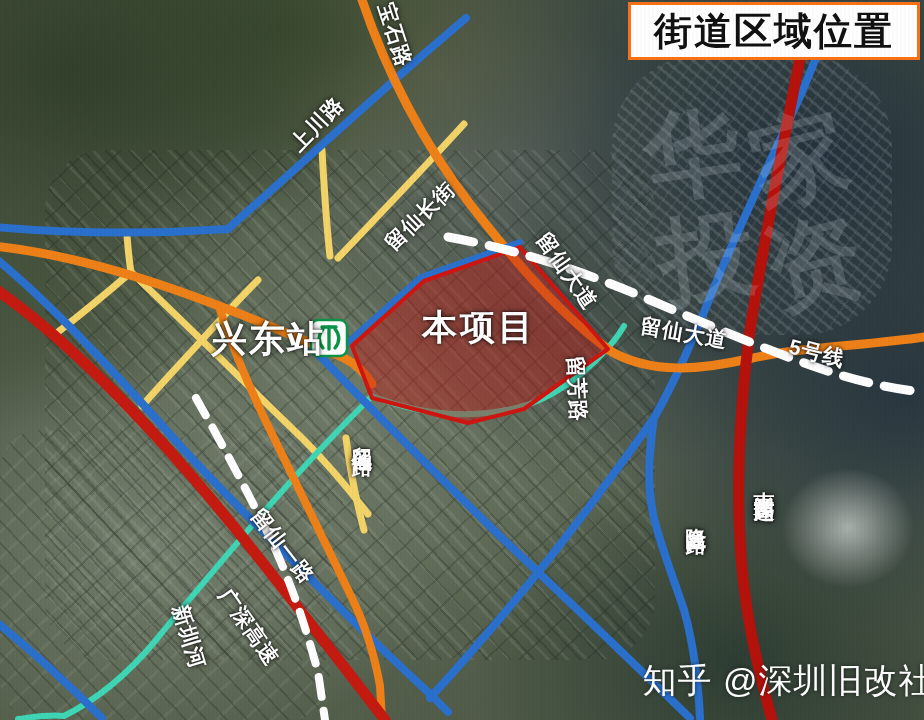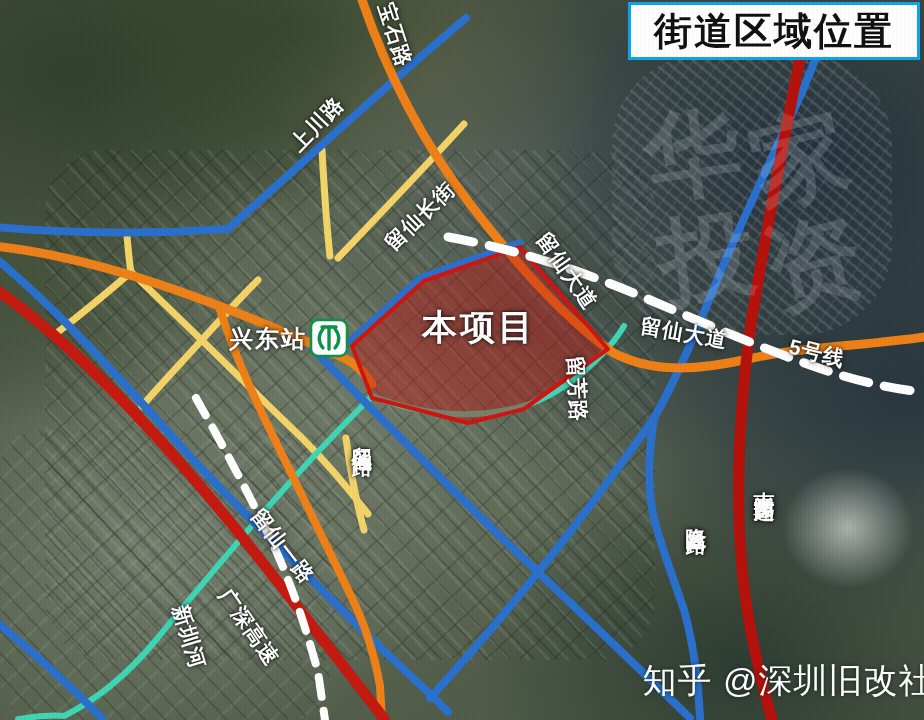--- a/index.html
+++ b/index.html
@@ -37,24 +37,24 @@
     background:radial-gradient(closest-side,#cfd4d0 0%,rgba(207,212,208,0) 100%);}
   .grain{left:0;top:0;width:924px;height:720px;opacity:.5;pointer-events:none;
     background:repeating-linear-gradient(90deg, rgba(0,0,0,.035) 0 2px, rgba(0,0,0,0) 2px 4px);}
   
   svg.map{left:0;top:0;width:924px;height:720px;}
   
   .rl{position:absolute;transform:translate(-50%,-50%);color:#fff;font-weight:700;
       font-size:21px;letter-spacing:1px;white-space:nowrap;
       text-shadow:0 0 3px rgba(0,0,0,.85),0 0 6px rgba(0,0,0,.55);}
   .rl.vert{writing-mode:vertical-rl;letter-spacing:3px;}
-  .station-name{font-size:24px;letter-spacing:2px;}
+  .station-name{font-size:36px;letter-spacing:2px;}
   .project-label{font-size:35px;letter-spacing:3px;}
   
-  .title-box{left:628px;top:2px;width:292px;height:58px;background:#fff;border:3px solid #0ea5e9;
+  .title-box{left:628px;top:2px;width:292px;height:58px;background:#fff;border:3px solid #f97316;
              box-sizing:border-box;display:flex;align-items:center;justify-content:center;}
   .title-box span{color:#111;font-size:38px;font-weight:700;letter-spacing:2px;}
   
   .wm-faint{left:648px;top:92px;width:225px;height:230px;transform:rotate(-8deg);
             display:grid;grid-template-columns:105px 105px;grid-auto-rows:105px;}
   .wm-faint span{color:rgba(222,230,238,.17);font-size:96px;font-weight:700;line-height:105px;
                  text-align:center;}
   .wm-faint span:nth-child(2),.wm-faint span:nth-child(4){transform:translateY(20px) rotate(-6deg);}
   .wm-zhihu{left:788px;top:681px;transform:translate(-50%,-50%);color:#fff;font-size:34px;
             font-weight:400;white-space:nowrap;letter-spacing:1px;

